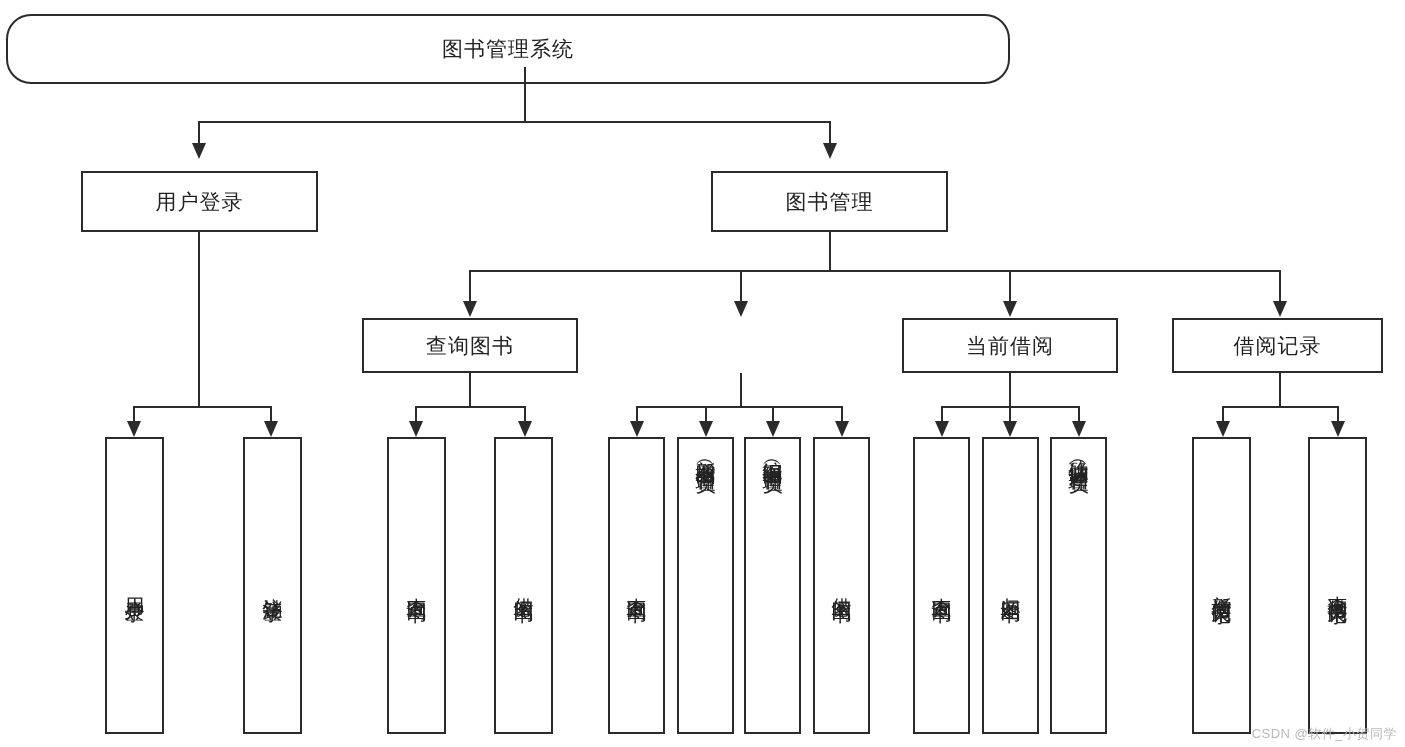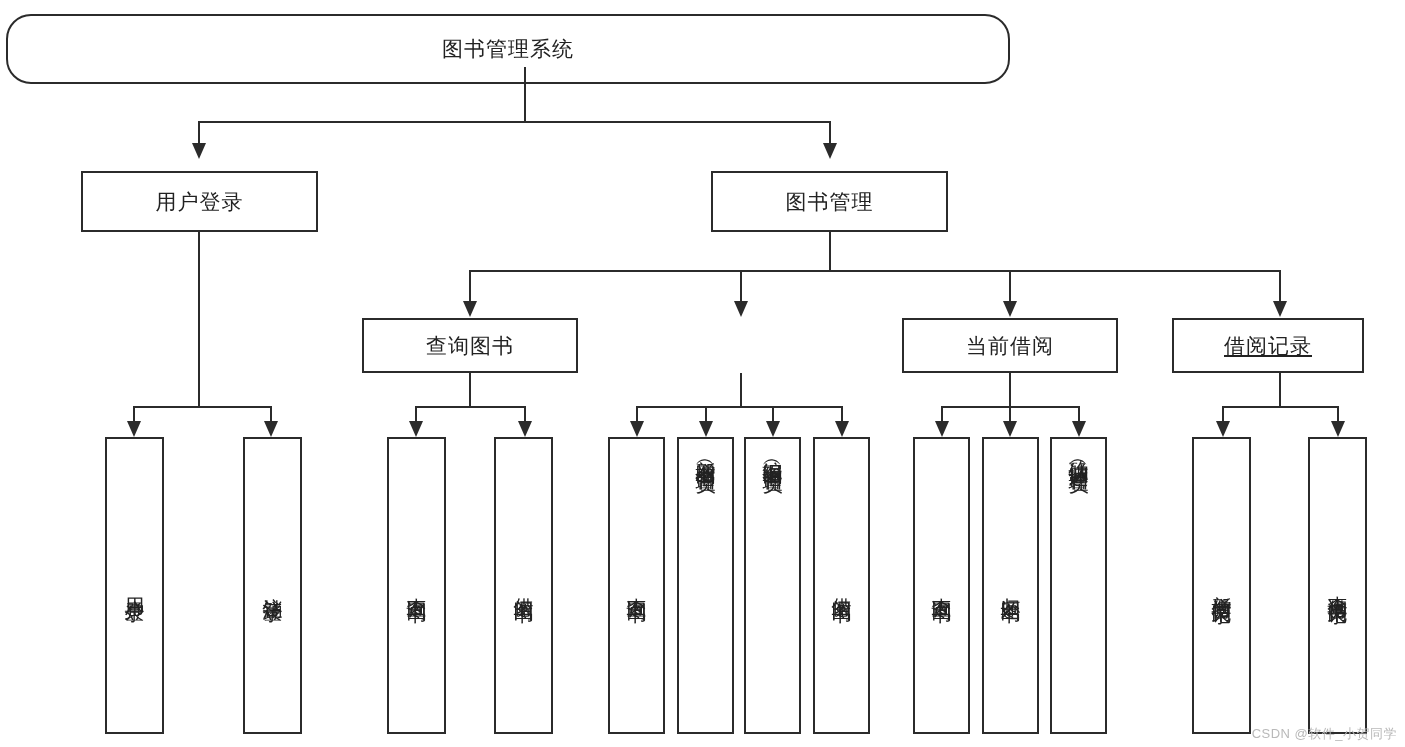--- a/index.html
+++ b/index.html
@@ -109,21 +109,21 @@
   <div class="arrow" style="left:1003px; top:301px;"></div>
   <div class="seg v" style="left:1279px; top:270px; height:32px;"></div>
   <div class="arrow" style="left:1273px; top:301px;"></div>
 
   <div class="node horiz" style="left:362px; top:318px; width:216px; height:55px;">
     <span>查询图书</span>
   </div>
   <div class="node horiz" style="left:902px; top:318px; width:216px; height:55px;align-items:center;">
     <span>当前借阅</span>
   </div>
-  <div class="node horiz" style="left:1172px; top:318px; width:192px; height:55px;text-decoration:underline;">
+  <div class="node horiz" style="left:1172px; top:318px; width:211px; height:55px;">
     <span>借阅记录</span>
   </div>
 
   <div class="seg v" style="left:469px; top:373px; height:33px;"></div>
   <div class="seg h" style="left:415px; top:406px; width:109px;"></div>
   <div class="seg v" style="left:415px; top:406px; height:16px;"></div>
   <div class="arrow" style="left:409px; top:421px;"></div>
   <div class="seg v" style="left:524px; top:406px; height:16px;"></div>
   <div class="arrow" style="left:518px; top:421px;"></div>
 

